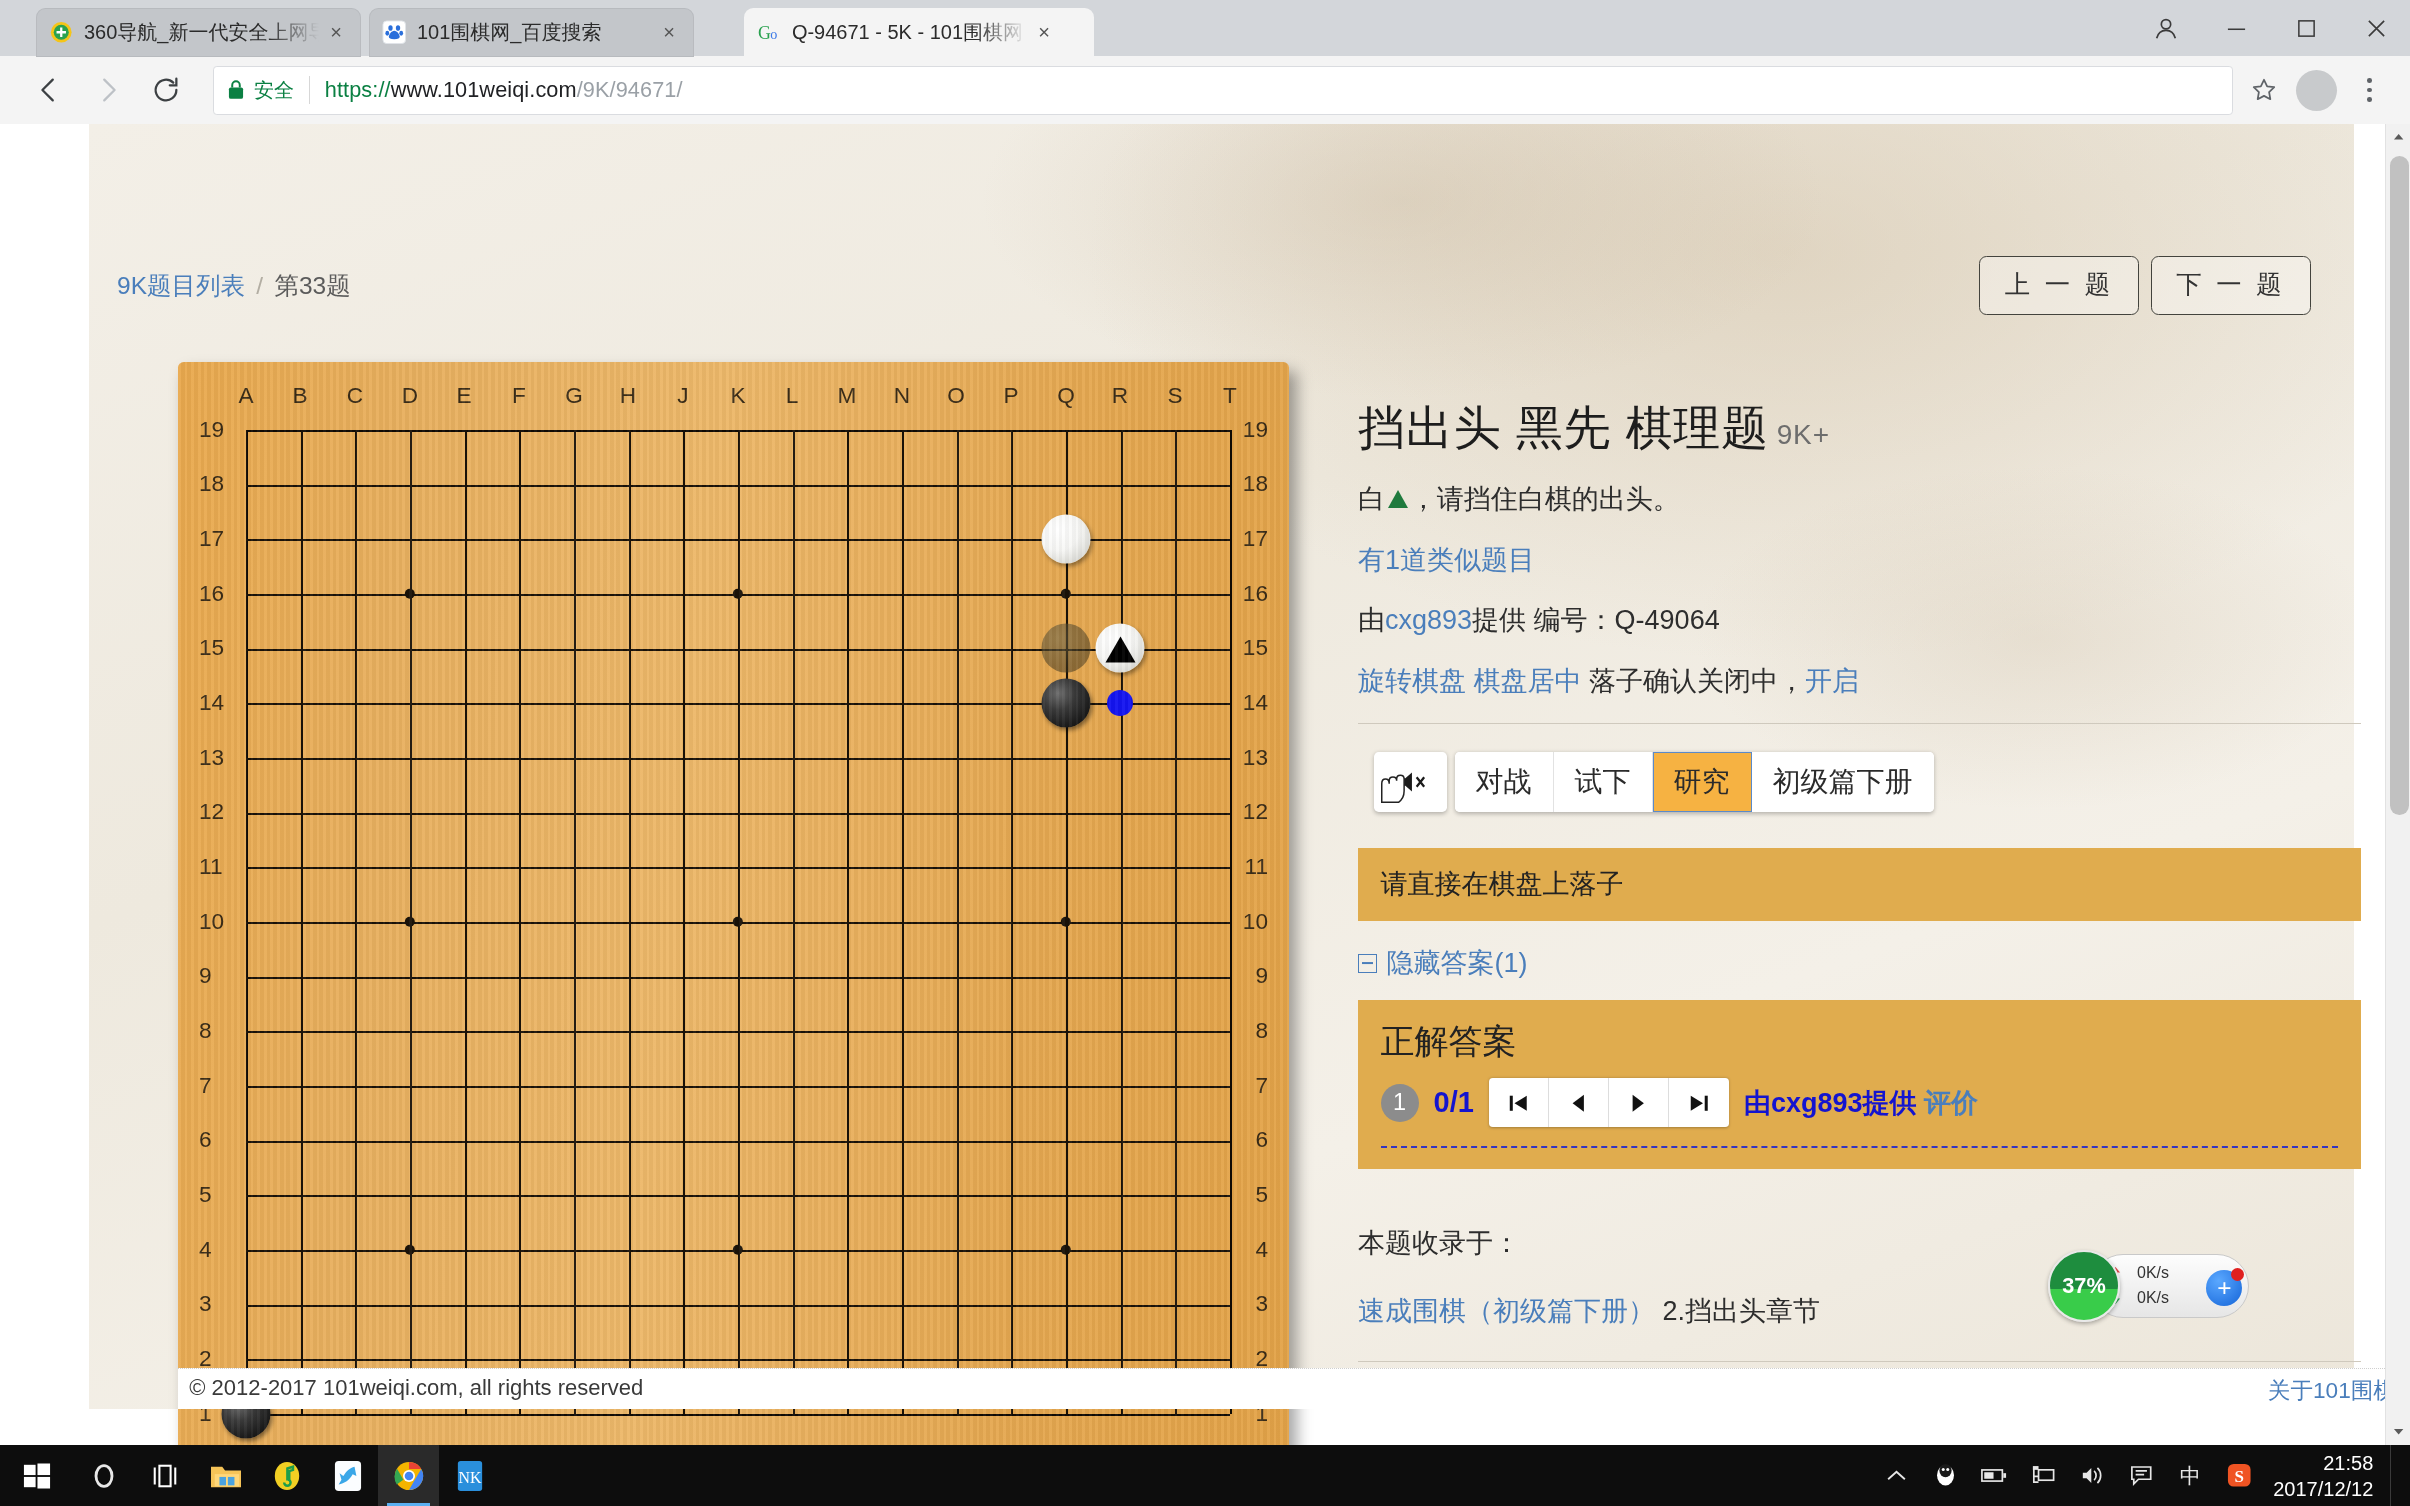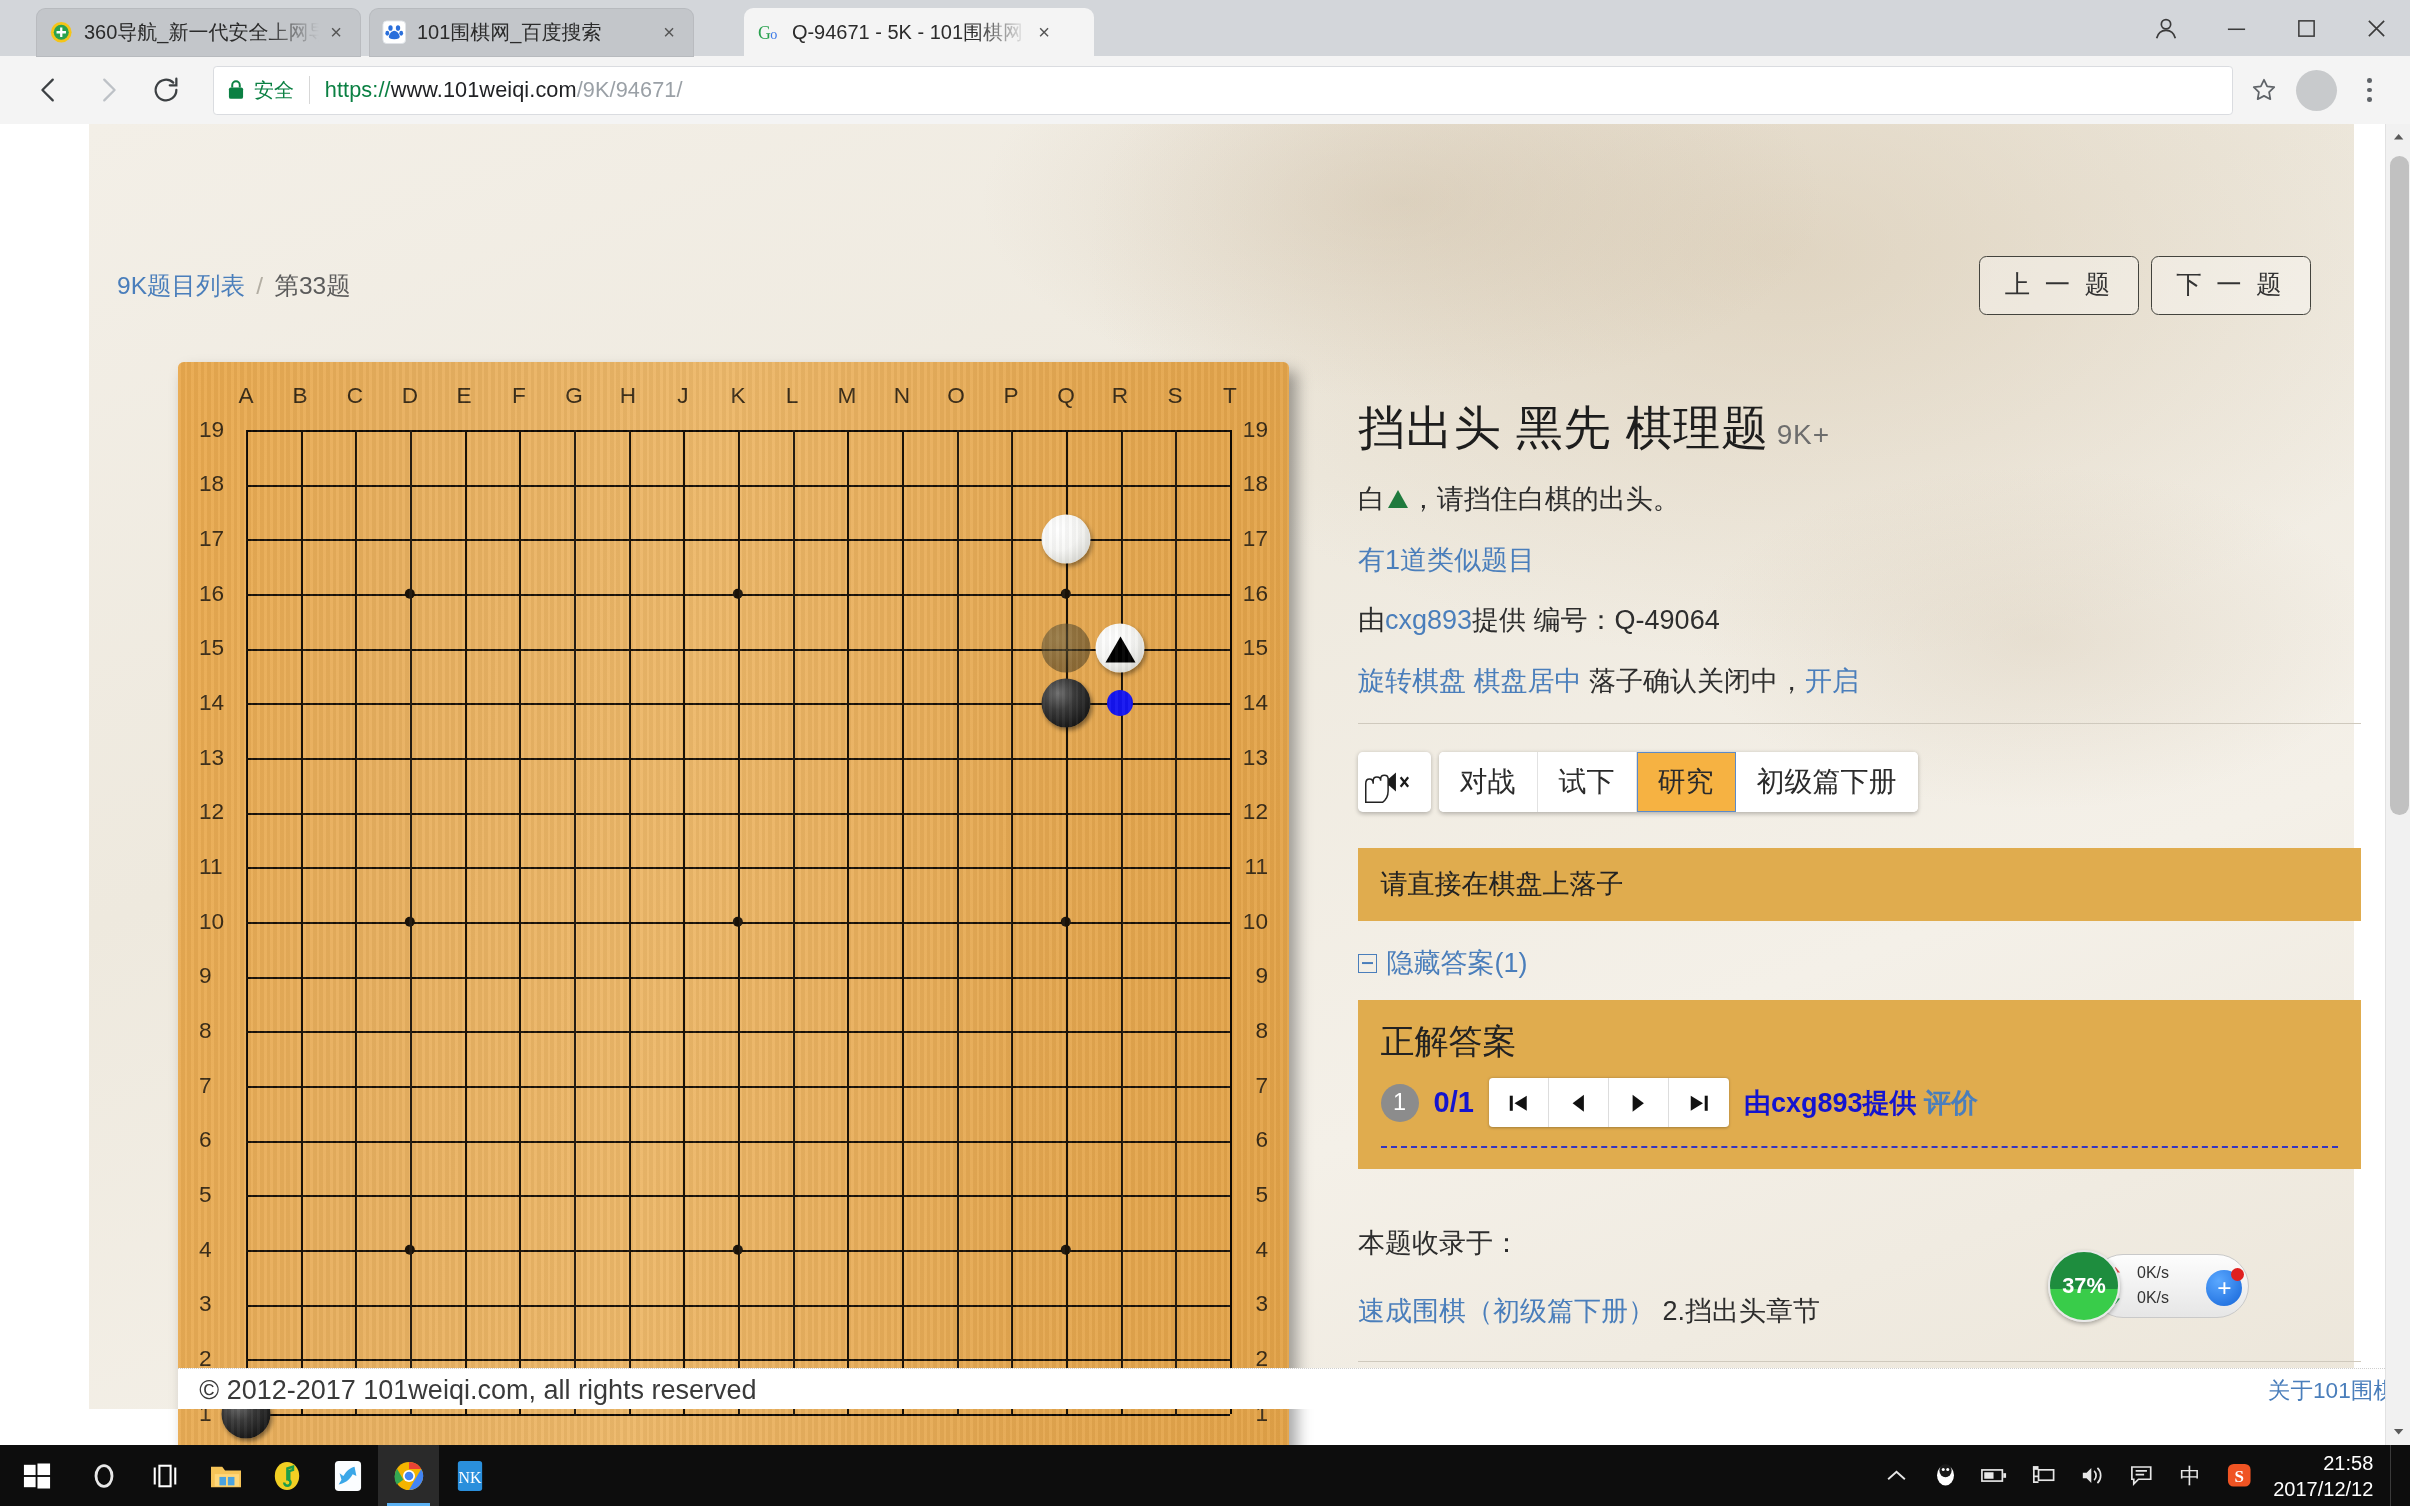--- a/index.html
+++ b/index.html
@@ -136,21 +136,21 @@
   .pdesc .wtri { display:inline-block; width:0;height:0;border-left:10.4px solid transparent;border-right:10.4px solid transparent;border-bottom:18px solid #1f7a3d; margin:0 1.9px 0 2.8px; }
   .plink { display:block; margin-top:24.5px; font-size:27px; color:#4a7ebb; text-decoration:none; }
   .pline { margin-top:24.5px; font-size:27px; color:#2d2d2d; }
   .pline a { color:#4a7ebb; text-decoration:none; }
   .opts { margin-top:24.5px; font-size:27px; color:#4a7ebb; }
   .opts a { color:#4a7ebb; text-decoration:none; }
   .opts .plain { color:#2d2d2d; }
 
   .hr { margin-top:24.5px; height:0.9px; background:#cfc9bd; width:100%; }
 
-  .modebar { margin-top:28px; display:flex; align-items:stretch; height:60px; }
+  .modebar { margin-top:28px; display:flex; align-items:stretch; height:60px;margin-left:16px; }
   .mbtn {
     background:#fff; border:none; font-size:28px; color:#2b2b2b;
     display:flex; align-items:center; justify-content:center; padding:0 21px;
     box-shadow: 0 1.9px 4.7px rgba(0,0,0,0.25);
   }
   .mbtn.sound { width:73px; border-radius:4.7px; margin-right:7.5px; position:relative; padding:0; }
   .mgroup { display:flex; background:#fff; border-radius:4.7px; box-shadow:0 1.9px 4.7px rgba(0,0,0,0.25); overflow:hidden; }
   .mgroup .mbtn { box-shadow:none; border-right:0.9px solid #e2e2e2; }
   .mgroup .mbtn:last-child { border-right:none; }
   .mgroup .mbtn.active { background:#f6b242; outline:1.9px solid #5b8ac9; outline-offset:-1.9px; position:relative; z-index:2; }
@@ -200,21 +200,21 @@
   }
   .spd-plus {
     position:absolute; right:5.6px; top:15px; width:36px; height:36px; border-radius:50%;
     background:radial-gradient(circle at 35% 30%, #5aa8ff, #1464d8);
     color:#fff; font-size:24.5px; display:flex; align-items:center; justify-content:center;
   }
   .spd-plus:after { content:""; position:absolute; right:-1.9px; top:-1.9px; width:13px; height:13px; border-radius:50%; background:#e02020; }
 
   
   .footer { position:absolute; left:89px; bottom:0; width:2265px; height:41px; background:#fff; border-top:0.9px dotted #cfcfcf; }
-  .copyright { position:absolute; left:11.3px; top:5.6px; font-size:27px; color:#3a3a3a;margin-left:10px; }
+  .copyright { position:absolute; left:11.3px; top:5.6px; font-size:22px; color:#3a3a3a; }
   .aboutlink { position:absolute; right:24.5px; top:5.6px; font-size:22.6px; color:#4a7ebb; text-decoration:none; }
 
   
   .scrollbar { position:absolute; right:0; top:124px; width:26px; height:1321px; background:#f1f1f1; border-left:0.9px solid #e2e2e2; }
   .scrollbar .up, .scrollbar .dn { position:absolute; left:0; width:26px; height:26px; display:flex; align-items:center; justify-content:center; color:#5a5a5a; font-size:12.2px; }
   .scrollbar .up { top:0; } .scrollbar .dn { bottom:0; }
   .scrollbar .thumb { position:absolute; left:3.8px; top:32px; width:19px; height:659px; background:#c1c1c1; border-radius:9.4px; }
 
   
   .taskbar { position:absolute; left:0; bottom:0; width:2411px; height:61px; background:#0d0d0d; display:flex; align-items:center; }

